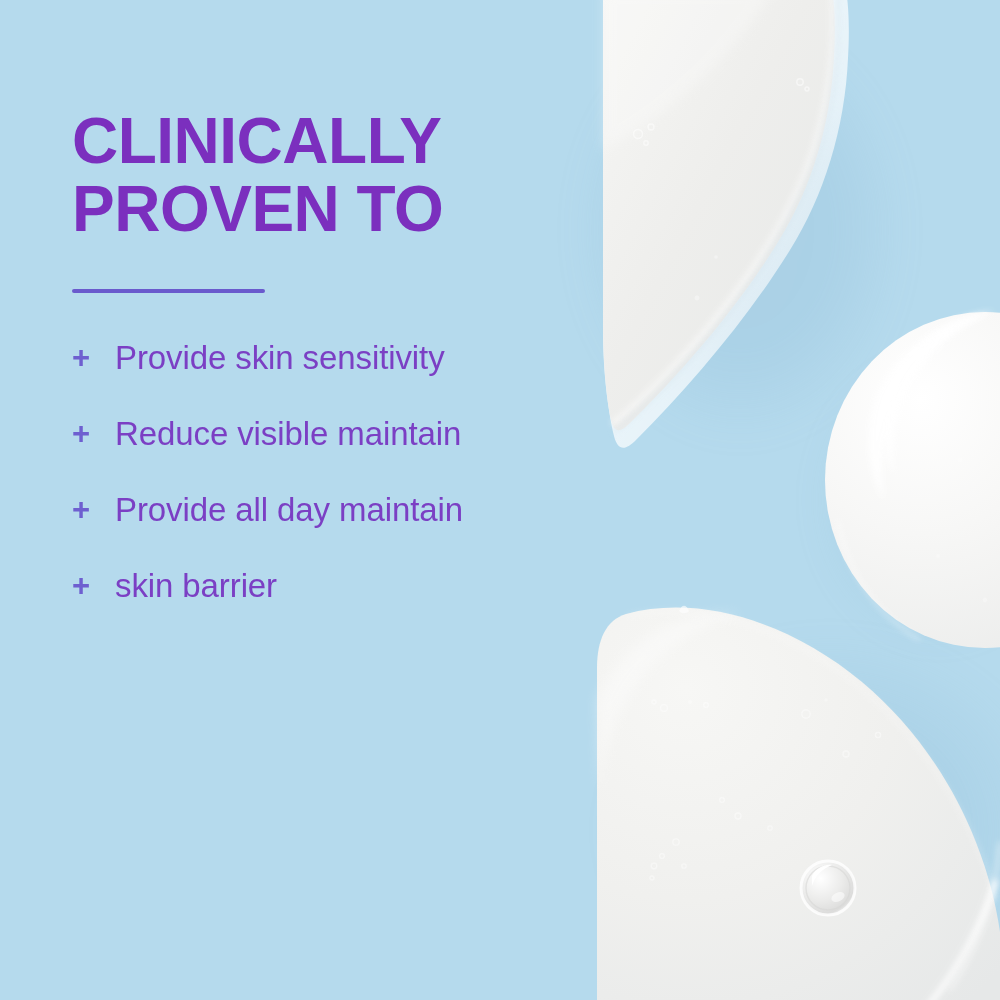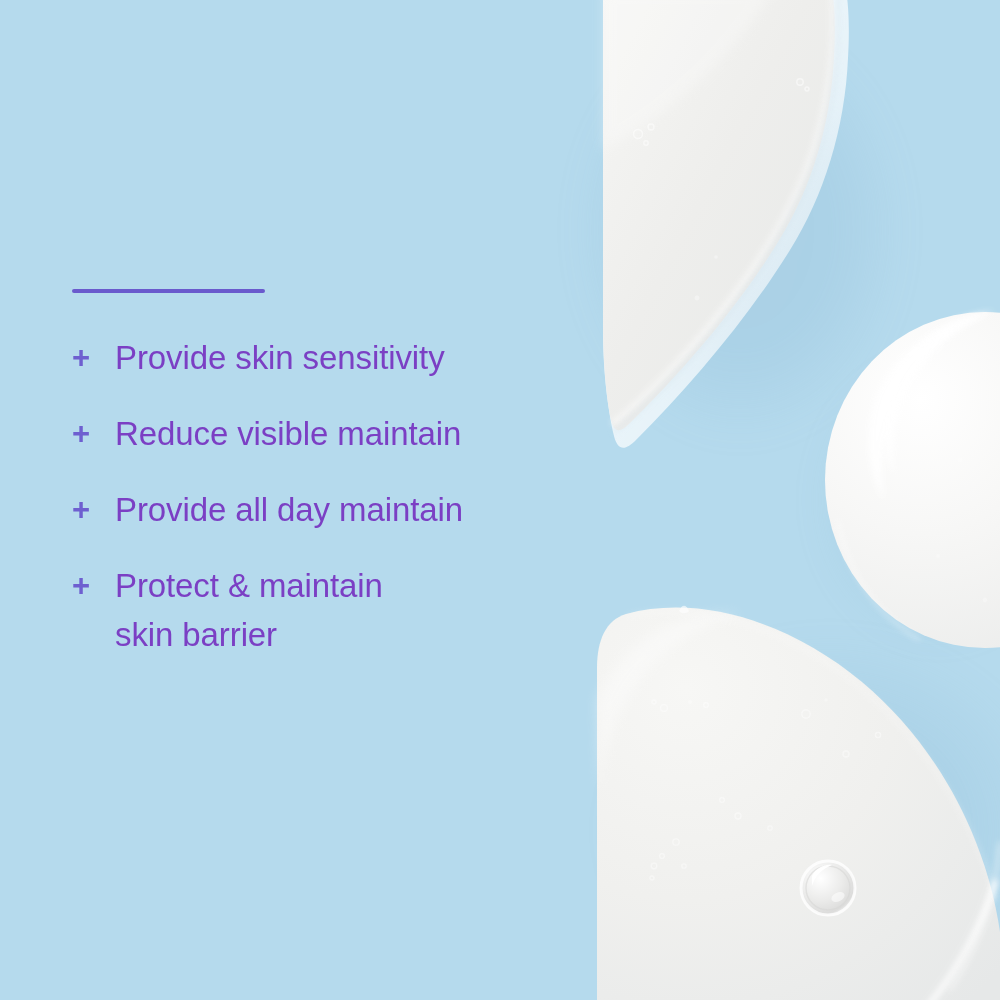--- a/index.html
+++ b/index.html
@@ -276,20 +276,24 @@
         <circle cx="828" cy="888" r="27" fill="none" stroke="#ffffff" stroke-width="3" opacity="0.8"></circle>
         <circle cx="828" cy="888" r="22" fill="none" stroke="#d7d7d6" stroke-width="1.4" opacity="0.6"></circle>
         <path d="M812,876 C816,868 824,864 832,865 C822,869 815,876 812,886 Z" fill="#ffffff" opacity="0.95"></path>
         <ellipse cx="838" cy="897" rx="7" ry="4.5" fill="#ffffff" opacity="0.55" transform="rotate(-25 838 897)"></ellipse>
       </g>
     </g>
   </svg>
 
   <div class="content">
 
+    <h1 class="headline">
+      <span class="hl-line">CLINICALLY</span>
+      <span class="hl-line">PROVEN TO</span>
+    </h1>
 
     <div class="rule"></div>
 
     <ul class="bullets">
 
       <li class="bullet">
         <span class="plus">+</span>
         <span class="b-line">Provide skin sensitivity</span>
       </li>
 
@@ -298,19 +302,18 @@
         <span class="b-line">Reduce visible maintain</span>
       </li>
 
       <li class="bullet">
         <span class="plus">+</span>
         <span class="b-line">Provide all day maintain</span>
       </li>
 
       <li class="bullet">
         <span class="plus">+</span>
-        <span class="b-line">Protect &amp; maintain</span>
         <span class="b-line">skin barrier</span>
       </li>
 
     </ul>
   </div>
 </div>
 
 </body></html>

